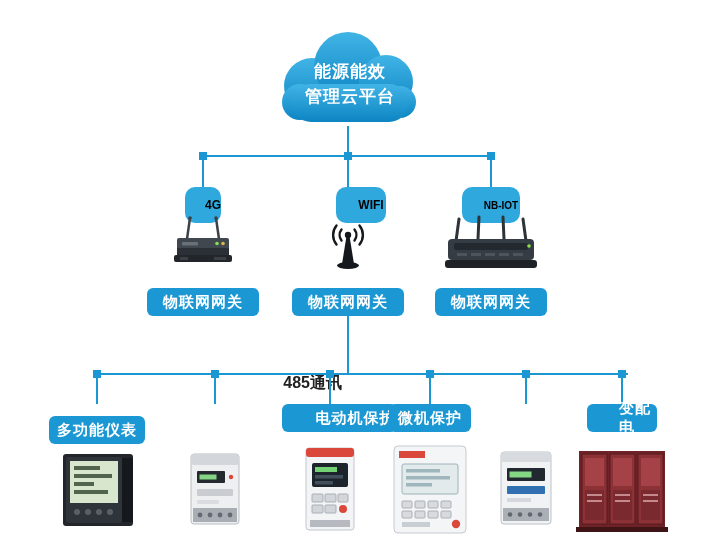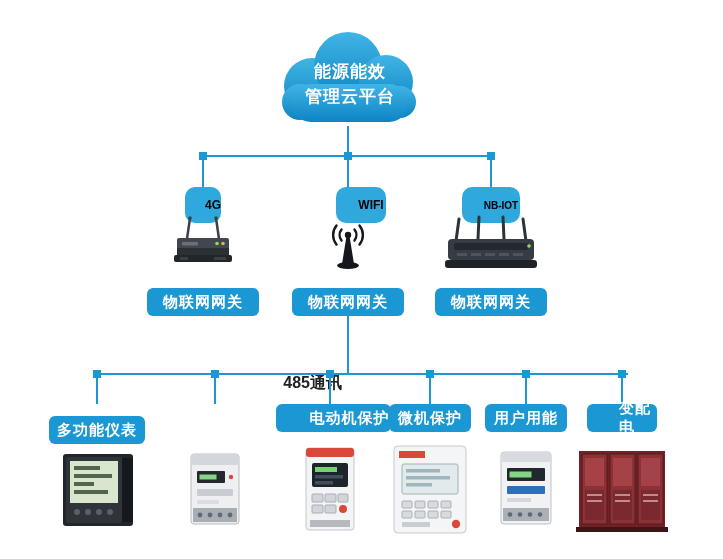--- a/index.html
+++ b/index.html
@@ -130,23 +130,22 @@
   <div class="node" style="left:618px; top:370px;"></div>
 
   <div class="vline" style="left:96px;  top:375px; height:29px;"></div>
   <div class="vline" style="left:214px; top:375px; height:29px;"></div>
   <div class="vline" style="left:329px; top:375px; height:29px;"></div>
   <div class="vline" style="left:429px; top:375px; height:29px;"></div>
   <div class="vline" style="left:525px; top:375px; height:29px;"></div>
   <div class="vline" style="left:621px; top:375px; height:29px;"></div>
 
   <div class="btn" style="left:49px;  top:404px; width:96px;margin-top:12px;">多功能仪表</div>
-  <div class="btn" style="left:276px; top:404px; width:115px;padding-left:32px;">电动机保护</div>
+  <div class="btn" style="left:282px; top:404px; width:115px;padding-left:32px;">电动机保护</div>
   <div class="btn" style="left:389px; top:404px; width:82px;">微机保护</div>
-  <div class="btn" style="left:485px; top:404px; width:82px;">用户用能</div>
   <div class="btn" style="left:587px; top:404px; width:70px;padding-left:32px;">变配电</div>
 
   <svg class="dev" style="left:55px; top:448px;" width="84" height="84" viewBox="0 0 84 84">
     <rect x="8" y="6" width="70" height="72" rx="3" fill="#22262b"></rect>
     <rect x="66" y="10" width="12" height="64" fill="#15181c"></rect>
     <rect x="11" y="9" width="56" height="66" rx="2" fill="#2e343a"></rect>
     <rect x="15" y="13" width="48" height="42" fill="#d7e6cc"></rect>
     <g fill="#52644e">
       <rect x="19" y="18" width="26" height="4"></rect>
       <rect x="19" y="26" width="38" height="4"></rect>

